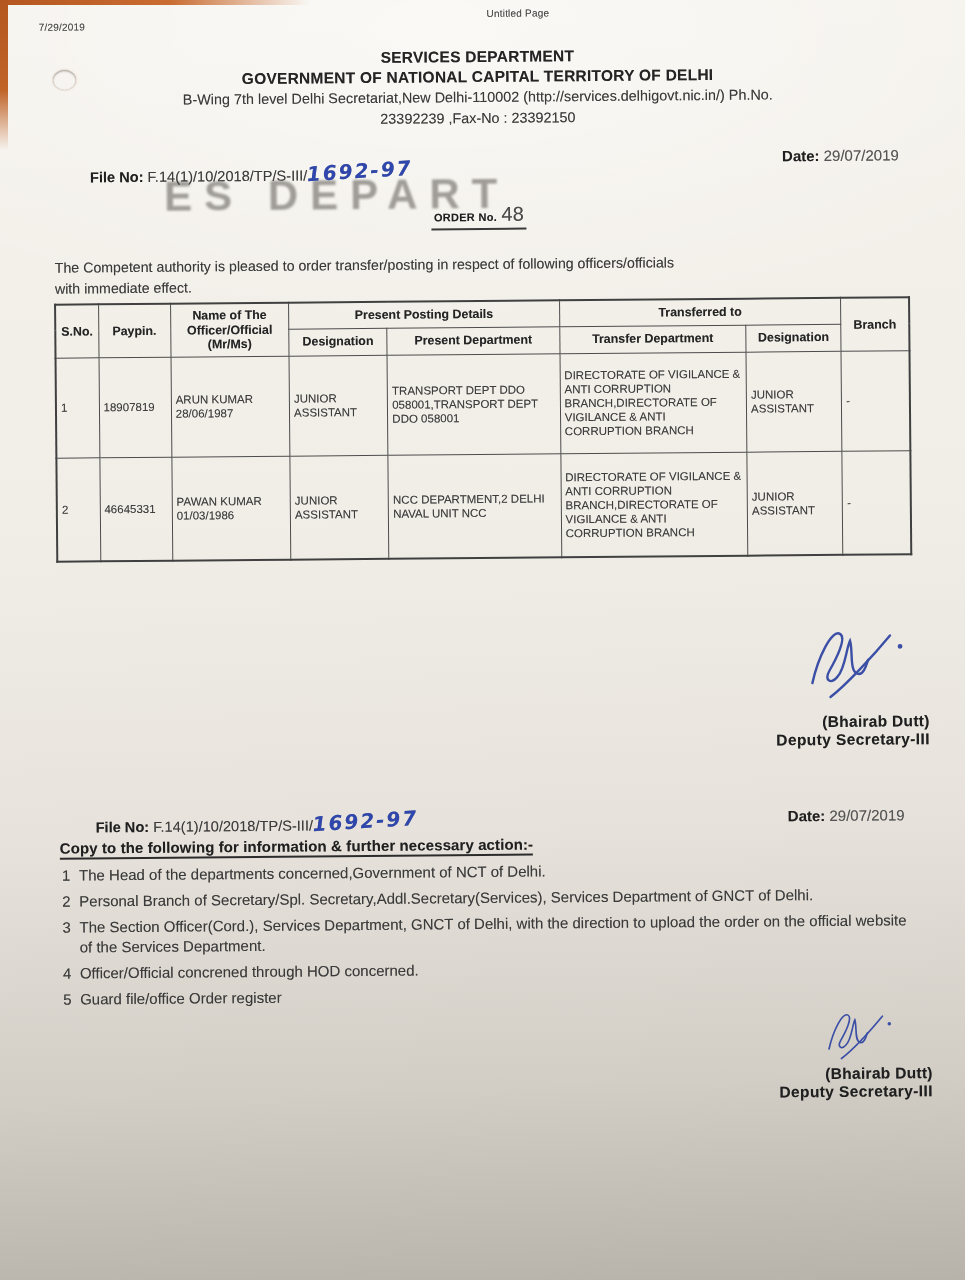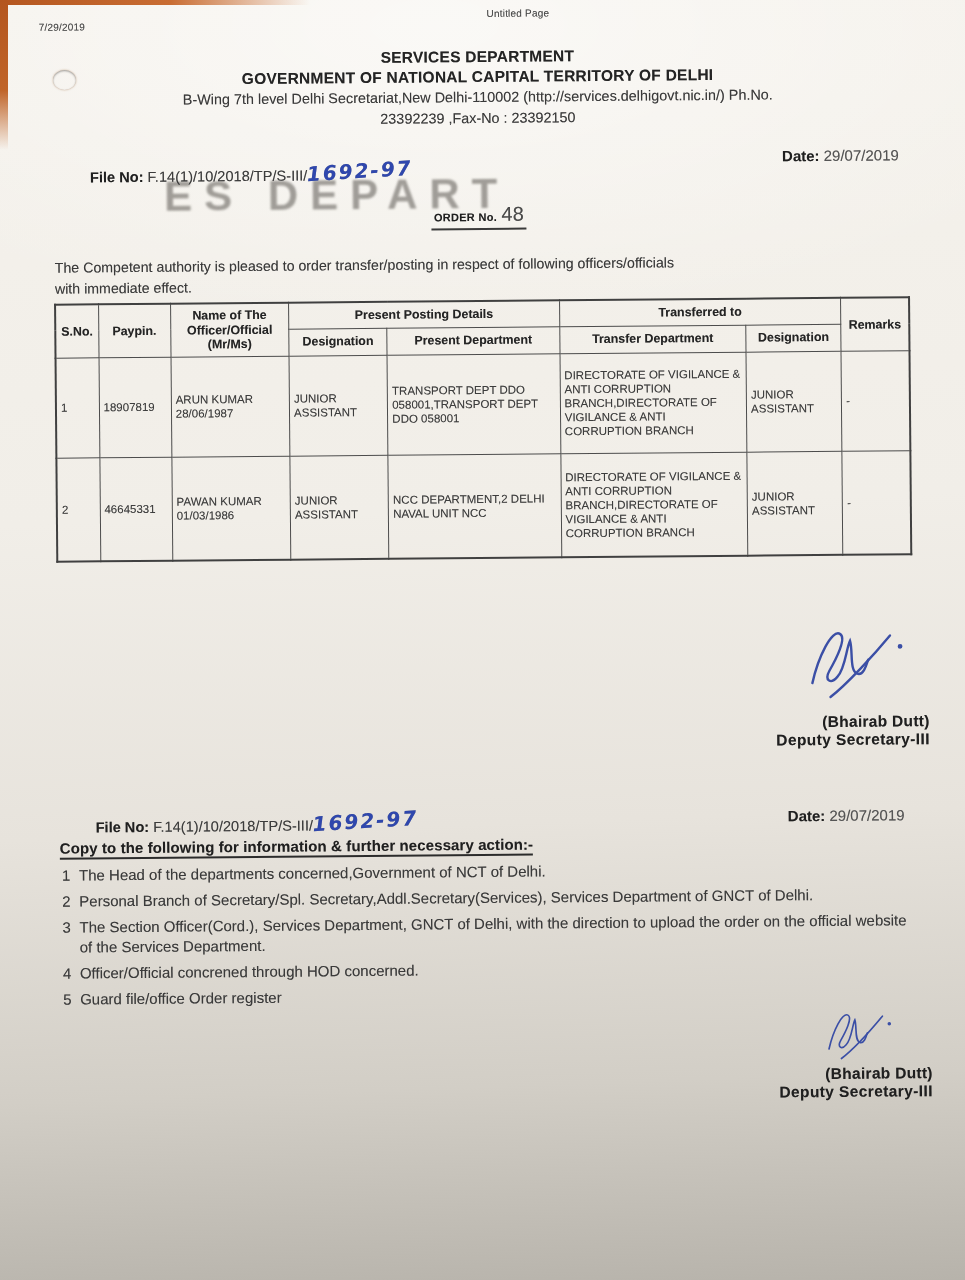--- a/index.html
+++ b/index.html
@@ -123,21 +123,21 @@
         <col style="width:95px">
           <col style="width:68px">
       </colgroup>
       <tbody>
           <tr style="height:26px">
         <th rowspan="2">S.No.</th>
         <th rowspan="2">Paypin.</th>
         <th rowspan="2">Name of The Officer/Official (Mr/Ms)</th>
         <th colspan="2">Present Posting Details</th>
         <th colspan="2">Transferred to</th>
-        <th rowspan="2">Remarks</th>
+        <th rowspan="2">Branch</th>
       </tr>
       <tr style="height:27px">
         <th>Designation</th>
         <th>Present Department</th>
         <th>Transfer Department</th>
         <th>Designation</th>
       </tr>
       <tr style="height:100px">
         <td>1</td>
         <td>18907819</td>

